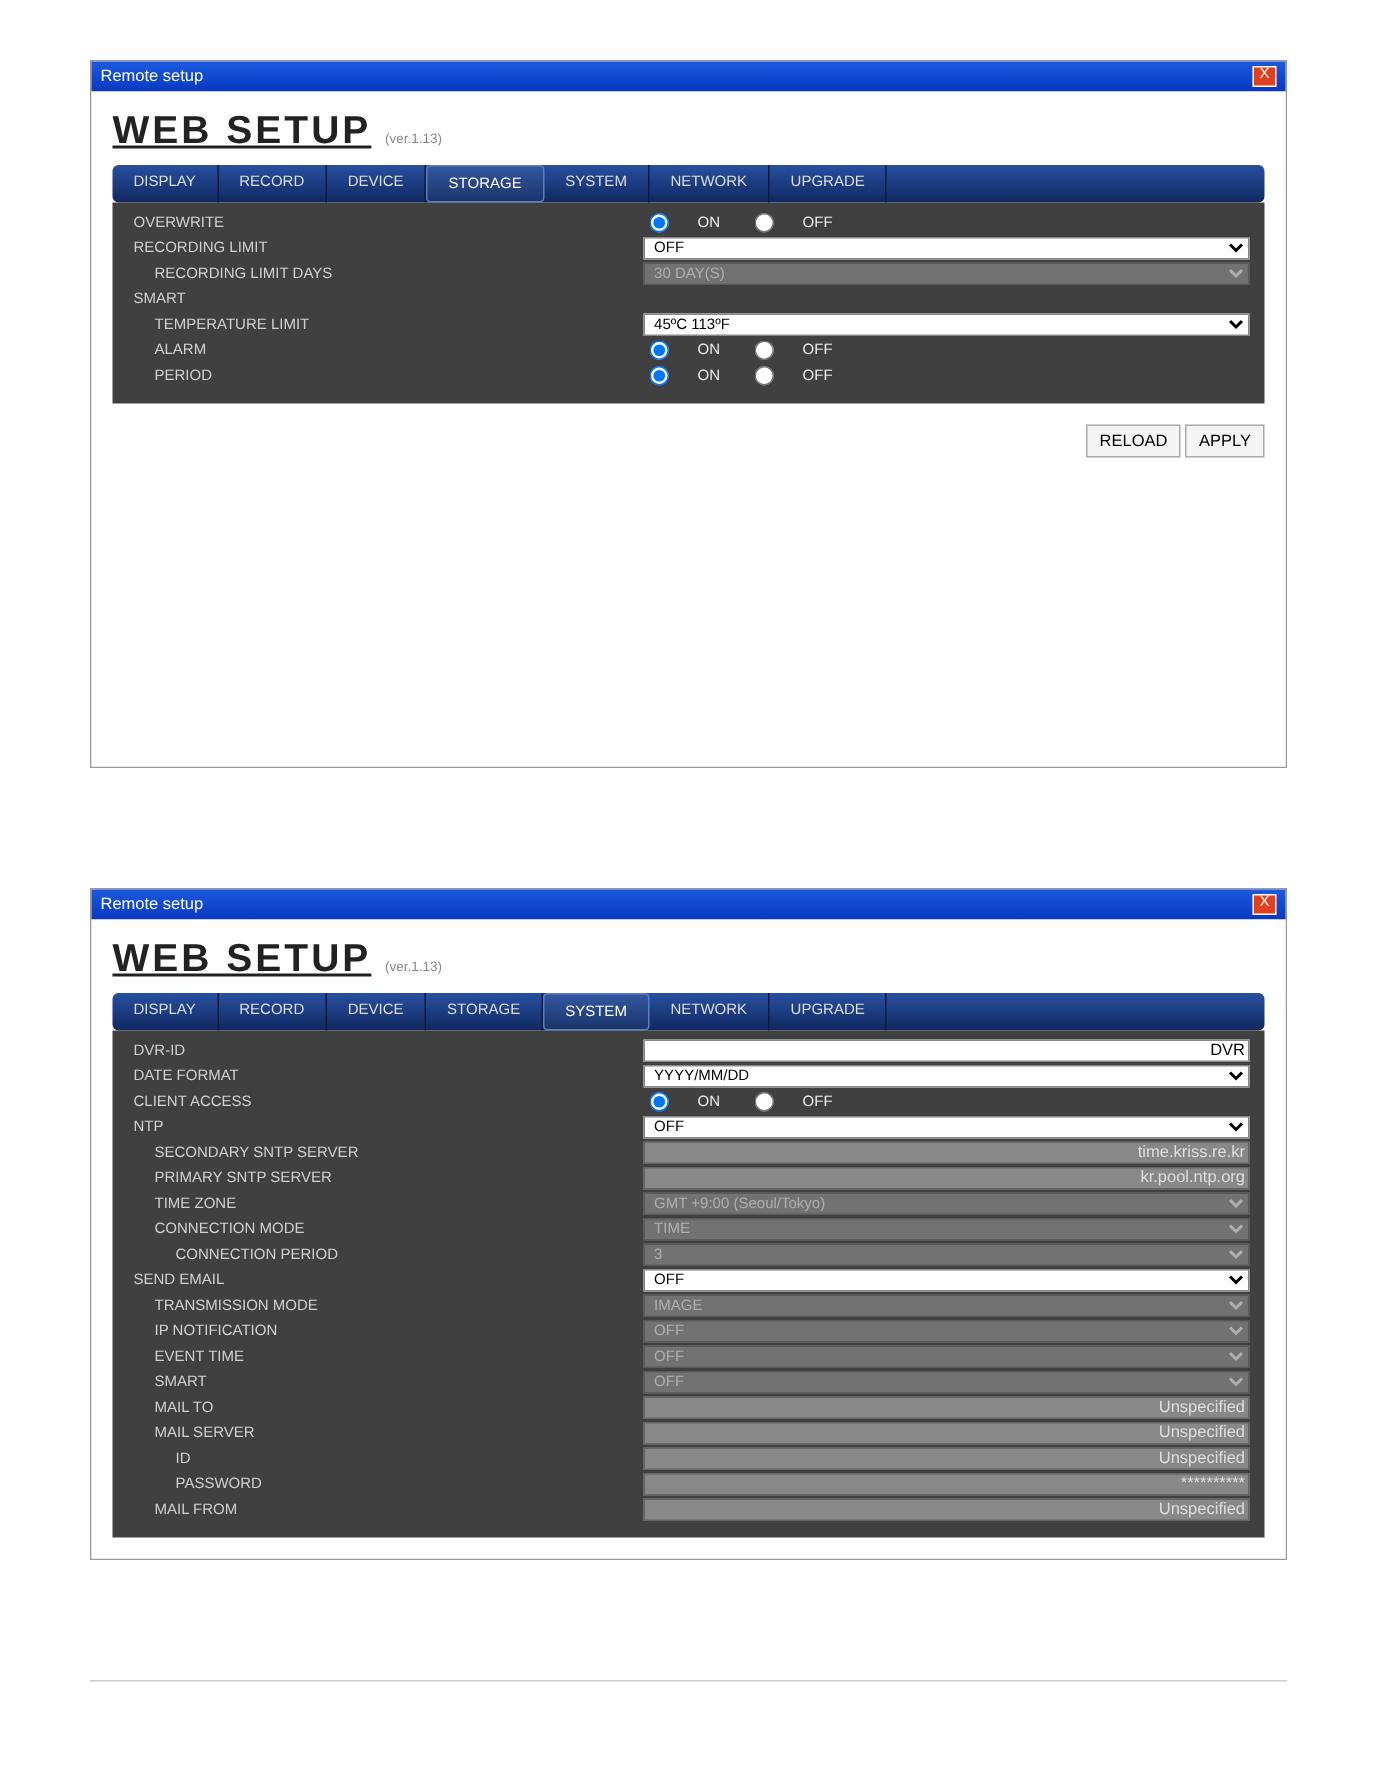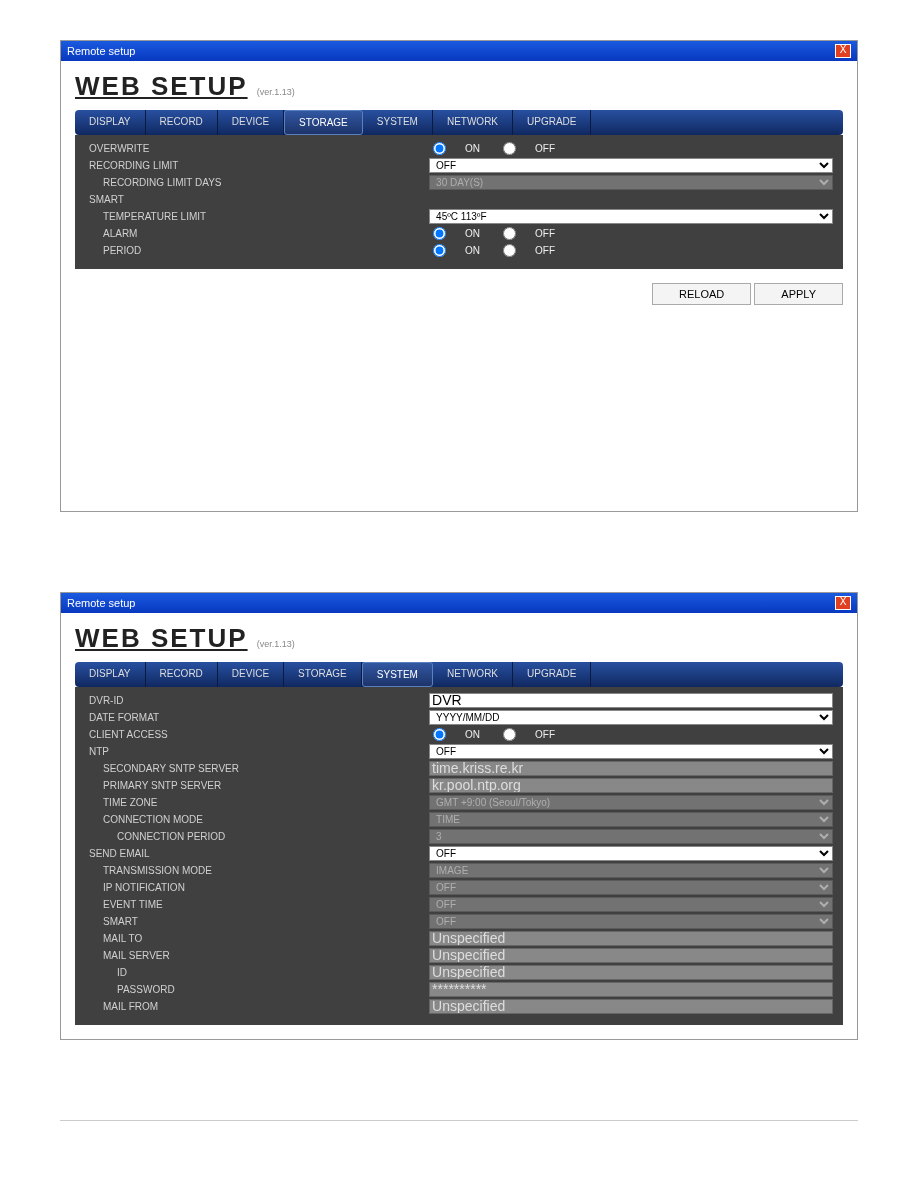--- a/index.html
+++ b/index.html
@@ -113,31 +113,32 @@
 .select.disabled, .textbox.disabled {
   background: #888;
   color: #ddd;
   border: 1px solid #666;
 }
 .textbox {
   flex: 1;
   background: #fff;
   border: 1px solid #888;
   height: 15px;
-  font-size: 14px;
+  font-size: 11px;
   padding: 0 2px;
+  text-align: right;
 }
 .btn-row {
   text-align: right;
   margin-top: 14px;
 }
 .btn {
   background: #f4f4f4;
   border: 1px solid #aaa;
-  padding: 4px 26px;
+  padding: 4px 8px;
   font-size: 11px;
   cursor: pointer;
 }
 .spacer { height: 190px; background:#fff; }
 .win1 .content { height: 450px; }
 .footer-line {
   border-top: 1px solid #ccc;
   margin-top: 30px;
 }
 </style>

